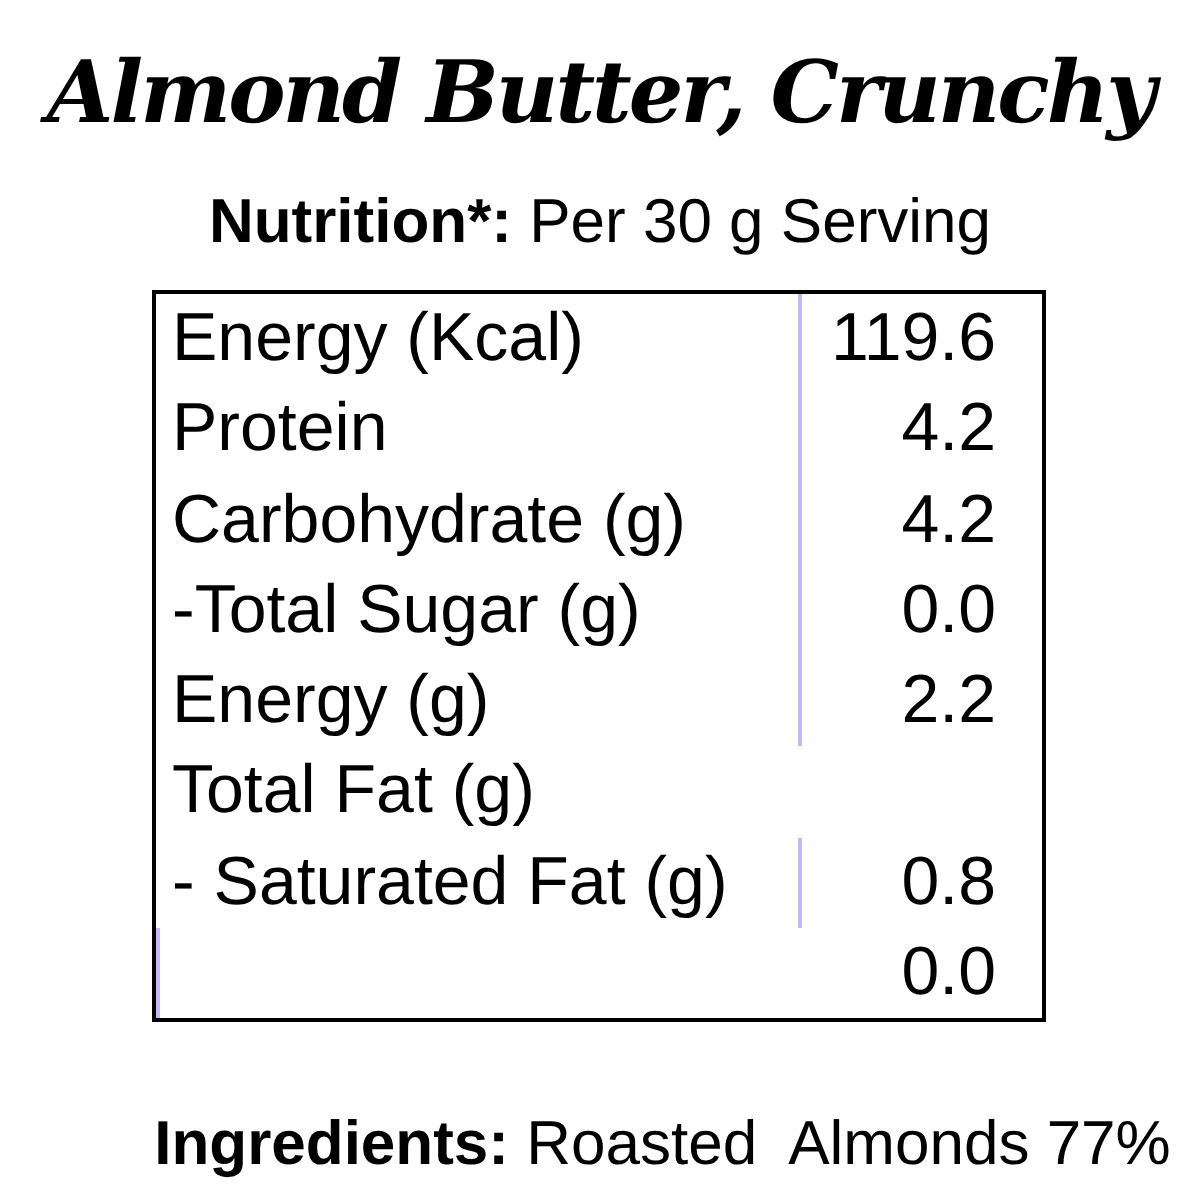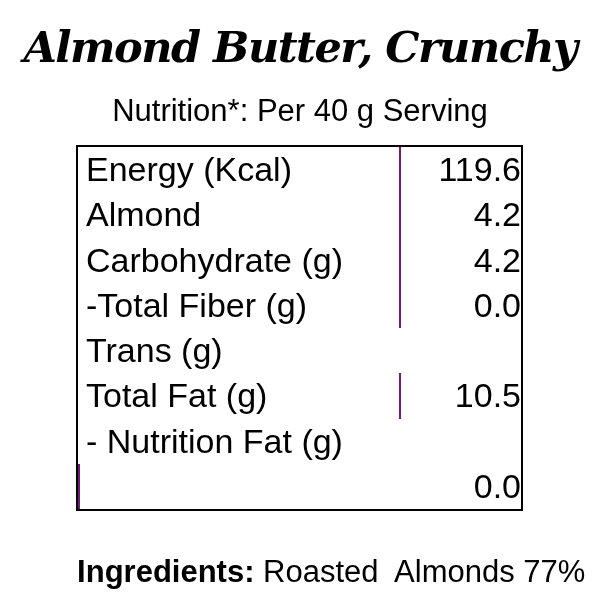--- a/index.html
+++ b/index.html
@@ -32,21 +32,21 @@
   .subheader {
     position: absolute;
     top: 93px;
     left: 0;
     width: 600px;
     text-align: center;
     font-size: 31px;
     white-space: nowrap;
   }
   .subheader .bold {
-    font-weight: 400;
+    font-weight: 700;
   }
   .ntable {
     position: absolute;
     left: 76px;
     top: 145px;
     width: 447px;
     height: 366px;
     border: 2px solid #000000;
     box-sizing: border-box;
     display: flex;
@@ -62,21 +62,22 @@
     width: 321px;
     box-sizing: border-box;
     padding-left: 8px;
     display: flex;
     align-items: center;
     white-space: nowrap;
   }
   .tvalue {
     flex: 1 1 auto;
     box-sizing: border-box;
-    border-left: 2px solid #701a75;
+    border-left: 2px solid #c4b5fd;
+    padding-right: 23px;
     display: flex;
     align-items: center;
     justify-content: flex-end;
     white-space: nowrap;
   }
   .ingredients {
     position: absolute;
     top: 518px;
     left: 0;
     width: 600px;
@@ -90,49 +91,50 @@
   }
 </style>
 </head>
 <body>
 
 <div class="canvas">
 
   <div class="title">Almond Butter, Crunchy</div>
 
   <div class="subheader">
-    <span class="bold">Nutrition*:</span><span> Per 40 g Serving</span>
+    <span class="bold">Nutrition*:</span><span> Per 30 g Serving</span>
   </div>
 
   <div class="ntable">
     <div class="trow">
       <div class="tlabel">Energy (Kcal)</div>
       <div class="tvalue">119.6</div>
     </div>
     <div class="trow">
-      <div class="tlabel">Almond</div>
+      <div class="tlabel">Protein</div>
       <div class="tvalue">4.2</div>
     </div>
     <div class="trow">
       <div class="tlabel">Carbohydrate (g)</div>
       <div class="tvalue">4.2</div>
     </div>
     <div class="trow">
-      <div class="tlabel">-Total Fiber (g)</div>
+      <div class="tlabel">-Total Sugar (g)</div>
       <div class="tvalue">0.0</div>
     </div>
     <div class="trow">
-      <div class="tlabel">Trans (g)</div>
+      <div class="tlabel">Energy (g)</div>
+      <div class="tvalue">2.2</div>
     </div>
     <div class="trow">
       <div class="tlabel">Total Fat (g)</div>
-      <div class="tvalue">10.5</div>
     </div>
     <div class="trow">
-      <div class="tlabel">- Nutrition Fat (g)</div>
+      <div class="tlabel">- Saturated Fat (g)</div>
+      <div class="tvalue">0.8</div>
     </div>
     <div class="trow">
       <div class="tvalue">0.0</div>
     </div>
   </div>
 
   <div class="ingredients">
     <span class="bold">Ingredients:</span><span> Roasted  Almonds 77%</span>
   </div>
 

